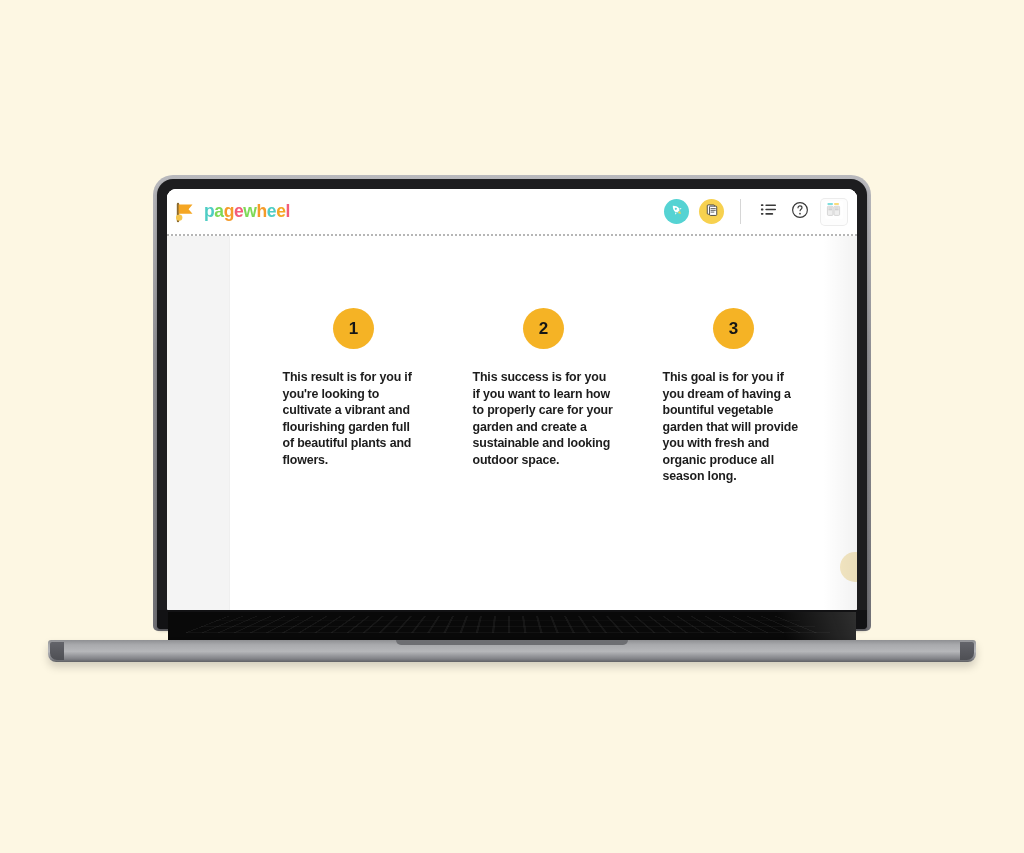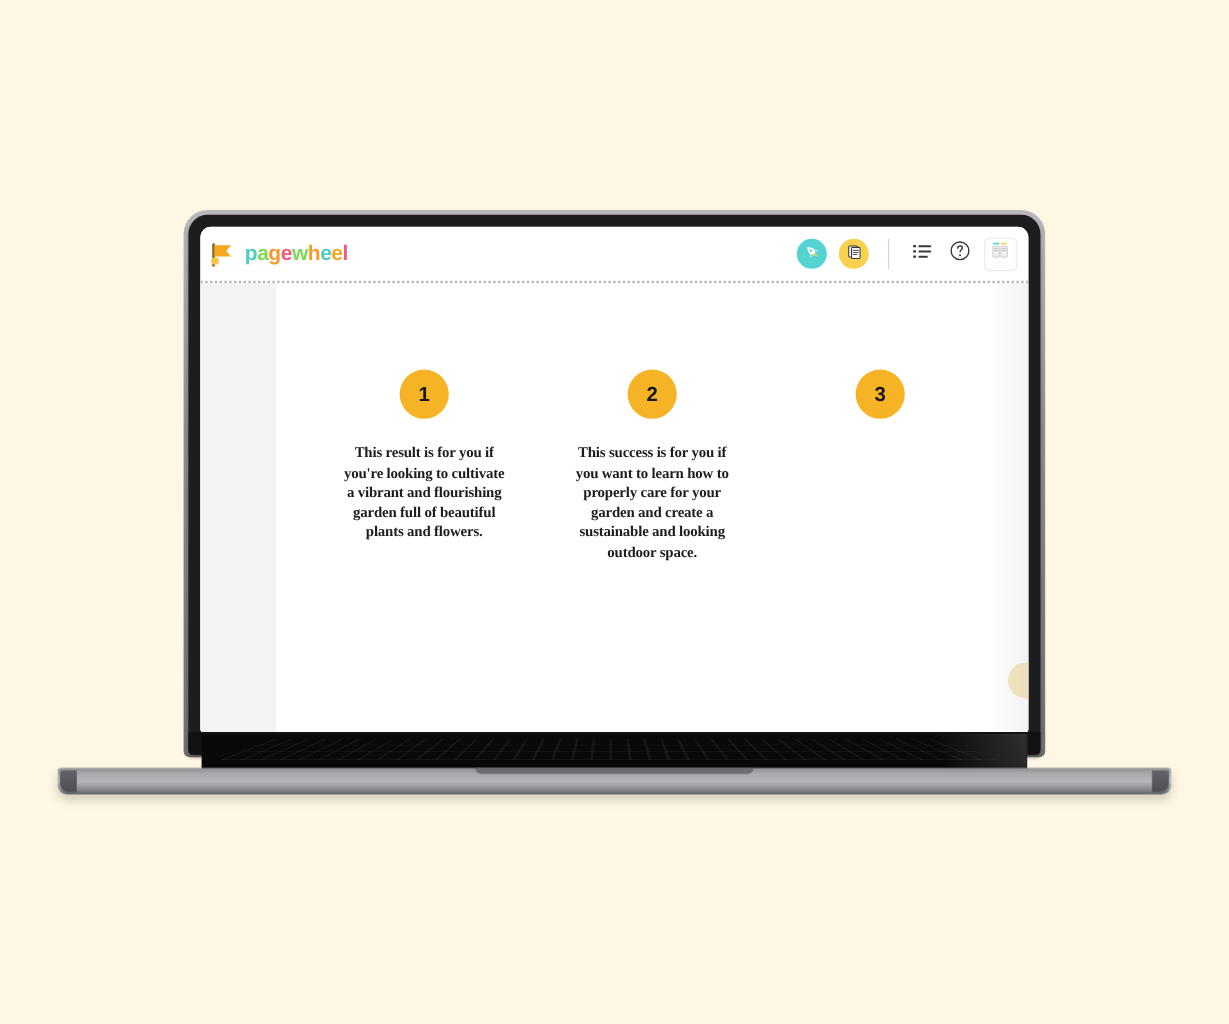--- a/index.html
+++ b/index.html
@@ -213,24 +213,22 @@
     font-size: 17px;
     font-weight: 700;
     margin-bottom: 20px;
     flex: 0 0 41px;
   }
 
   .step-text {
     font-size: 12.4px;
     line-height: 1.33;
     color: #1c1c1c;
-    text-align: center;
     font-weight: 600;
     letter-spacing: -0.15px;
-    font-family: Liberation Serif, serif;
   }
 
   
   #help-bubble {
     position: absolute;
     right: -13px;
     bottom: 28px;
     width: 30px; height: 30px;
     border-radius: 50%;
     background: #F6E9C4;
@@ -414,20 +412,21 @@
                 <div class="step-text">This result is for you if you're looking to cultivate a vibrant and flourishing garden full of beautiful plants and flowers.</div>
               </div>
 
               <div class="step-col">
                 <div class="step-badge" style="background: rgb(245, 179, 37);">2</div>
                 <div class="step-text">This success is for you if you want to learn how to properly care for your garden and create a sustainable and looking outdoor space.</div>
               </div>
 
               <div class="step-col">
                 <div class="step-badge" style="background: rgb(245, 179, 37);">3</div>
+                <div class="step-text">This goal is for you if you dream of having a bountiful vegetable garden that will provide you with fresh and organic produce all season long.</div>
               </div>
 
             </div>
 
             <div id="help-bubble" style="background: rgb(246, 233, 196);"></div>
 
           </div>
         </div>
 
       </div>

